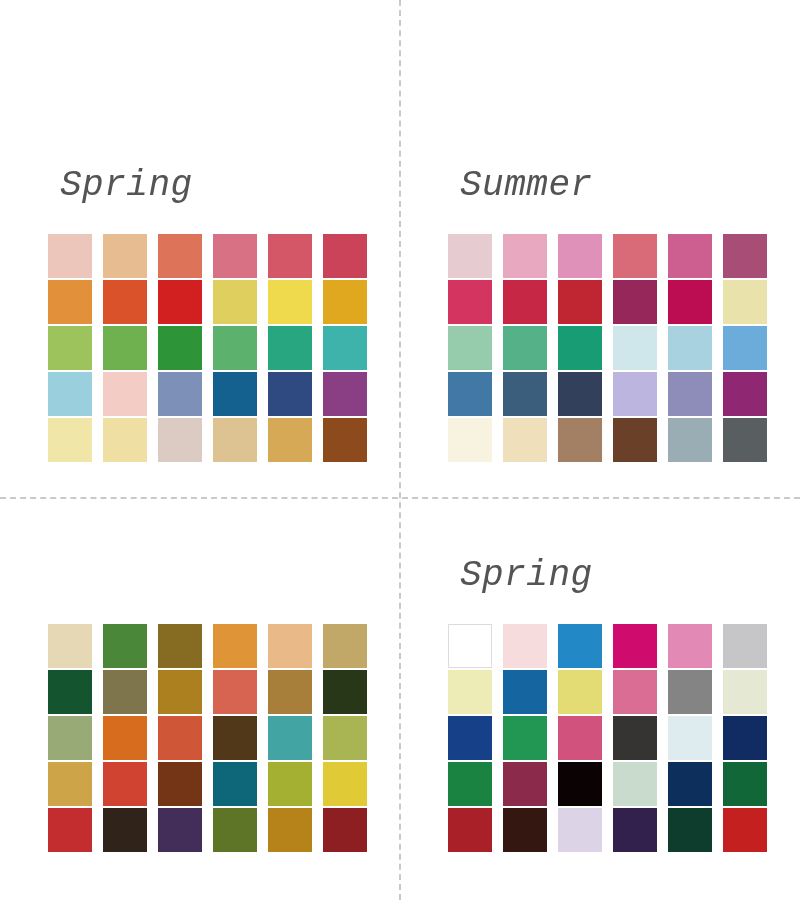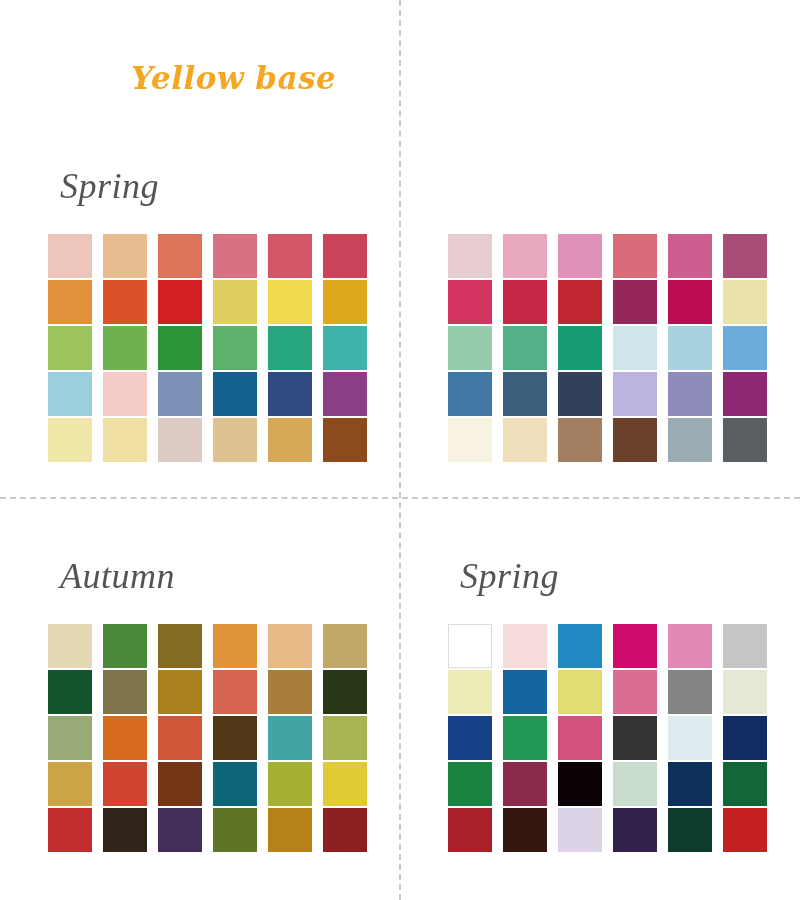--- a/index.html
+++ b/index.html
@@ -69,21 +69,21 @@
   }
   #season-spring { left: 0px;   top: 0px;   }
   #season-summer { left: 400px; top: 0px;   }
   #season-autumn { left: 0px;   top: 390px; }
   #season-winter { left: 400px; top: 390px; }
 
   .season-title {
     position: absolute;
     left: 60px;
     top: 165px;
-    font-family: Liberation Serif, serif;
+    font-family: Liberation Mono, monospace;
     font-style: italic;
     font-weight: 400;
     font-size: 36px;
     color: #545454;
     letter-spacing: 0.5px;
     white-space: nowrap;
   }
 
   .swatch-grid {
     position: absolute;
@@ -106,21 +106,20 @@
   }
 </style>
 </head>
 <body>
 
 <div id="canvas">
 
   <div class="divider-v" style="border-left-color: rgb(201, 201, 201);"></div>
   <div class="divider-h" style="border-top-color: rgb(201, 201, 201);"></div>
 
-  <div class="base-title" id="base-yellow" style="color: rgb(245, 166, 35);">Yellow base</div>
 
   <div class="season" id="season-spring">
     <div class="season-title" style="color: rgb(84, 84, 84);">Spring</div>
     <div class="swatch-grid">
         <div class="swatch" style="background: rgb(237, 198, 187);"></div>
         <div class="swatch" style="background: rgb(232, 188, 145);"></div>
         <div class="swatch" style="background: rgb(221, 115, 89);"></div>
         <div class="swatch" style="background: rgb(217, 113, 133);"></div>
         <div class="swatch" style="background: rgb(212, 87, 103);"></div>
         <div class="swatch" style="background: rgb(203, 67, 88);"></div>
@@ -145,20 +144,21 @@
         <div class="swatch" style="background: rgb(239, 230, 168);"></div>
         <div class="swatch" style="background: rgb(239, 223, 162);"></div>
         <div class="swatch" style="background: rgb(219, 203, 194);"></div>
         <div class="swatch" style="background: rgb(222, 195, 146);"></div>
         <div class="swatch" style="background: rgb(213, 169, 85);"></div>
         <div class="swatch" style="background: rgb(140, 74, 29);"></div>
       </div>
   </div>
 
   <div class="season" id="season-summer">
+    <div class="season-title" style="color: rgb(84, 84, 84);">Summer</div>
     <div class="swatch-grid">
         <div class="swatch" style="background: rgb(230, 204, 209);"></div>
         <div class="swatch" style="background: rgb(232, 168, 191);"></div>
         <div class="swatch" style="background: rgb(224, 145, 185);"></div>
         <div class="swatch" style="background: rgb(216, 107, 119);"></div>
         <div class="swatch" style="background: rgb(204, 95, 144);"></div>
         <div class="swatch" style="background: rgb(168, 77, 117);"></div>
         <div class="swatch" style="background: rgb(212, 53, 96);"></div>
         <div class="swatch" style="background: rgb(198, 39, 69);"></div>
         <div class="swatch" style="background: rgb(191, 38, 49);"></div>
@@ -180,21 +180,20 @@
         <div class="swatch" style="background: rgb(247, 243, 224);"></div>
         <div class="swatch" style="background: rgb(240, 223, 187);"></div>
         <div class="swatch" style="background: rgb(163, 127, 99);"></div>
         <div class="swatch" style="background: rgb(107, 64, 41);"></div>
         <div class="swatch" style="background: rgb(154, 173, 181);"></div>
         <div class="swatch" style="background: rgb(89, 94, 96);"></div>
       </div>
   </div>
 
   <div class="season" id="season-autumn">
-    <div class="season-title" style="color: rgb(84, 84, 84);">Autumn</div>
     <div class="swatch-grid">
         <div class="swatch" style="background: rgb(230, 216, 180);"></div>
         <div class="swatch" style="background: rgb(74, 135, 57);"></div>
         <div class="swatch" style="background: rgb(134, 107, 35);"></div>
         <div class="swatch" style="background: rgb(223, 148, 55);"></div>
         <div class="swatch" style="background: rgb(233, 185, 135);"></div>
         <div class="swatch" style="background: rgb(194, 168, 104);"></div>
         <div class="swatch" style="background: rgb(20, 84, 47);"></div>
         <div class="swatch" style="background: rgb(126, 117, 76);"></div>
         <div class="swatch" style="background: rgb(172, 127, 31);"></div>

